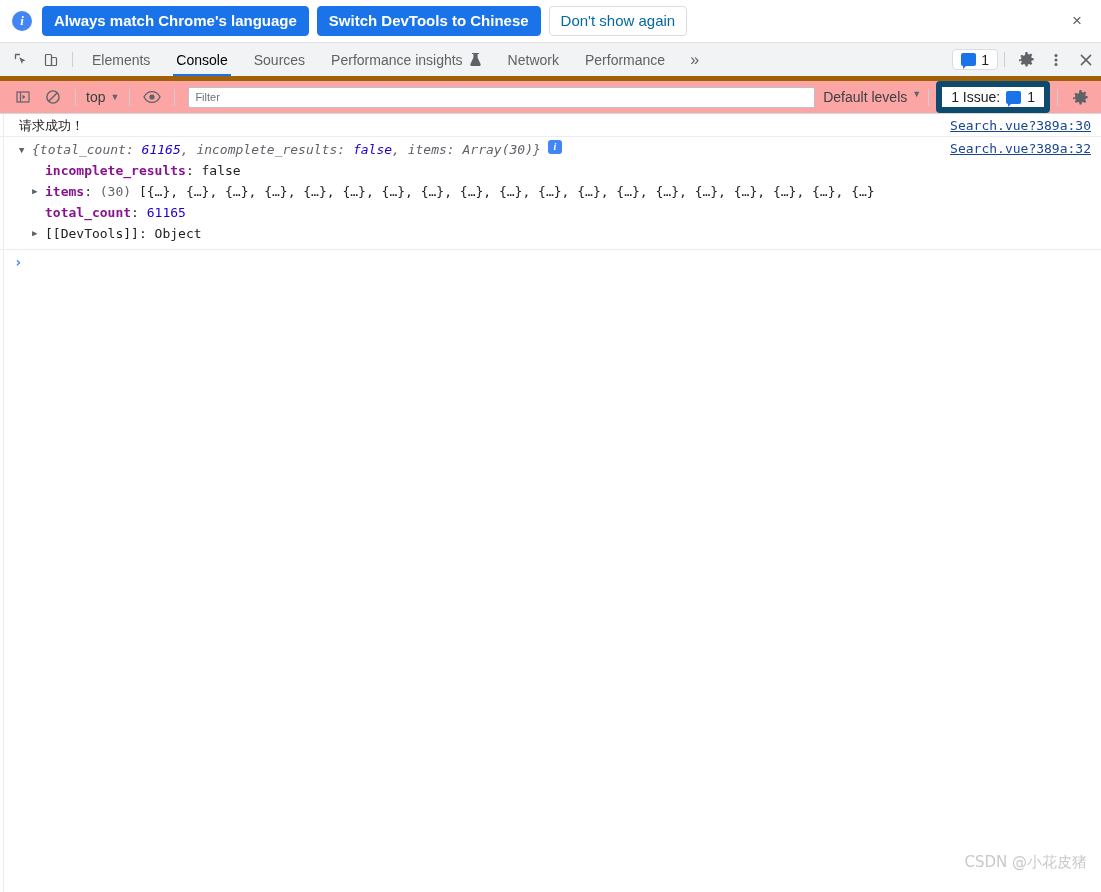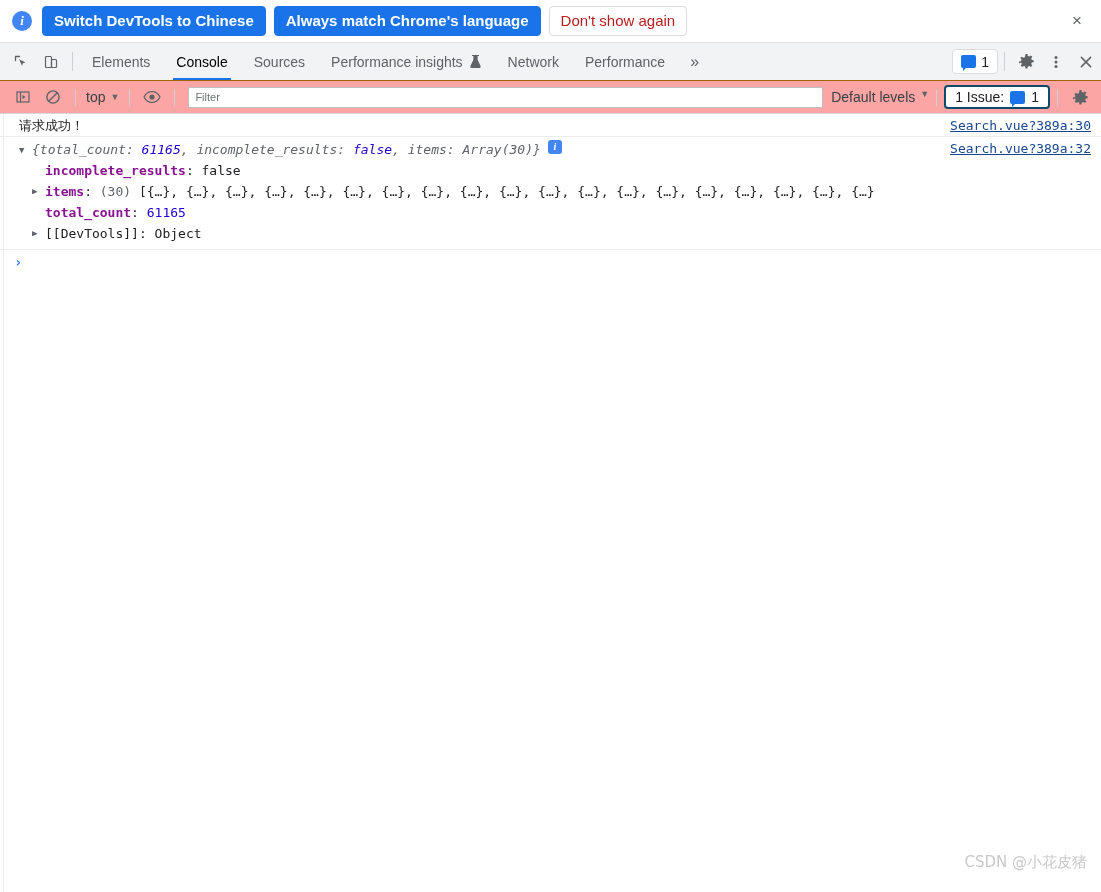--- a/index.html
+++ b/index.html
@@ -48,41 +48,41 @@
     border: 1px solid #1a73e8;
     border-radius: 4px;
     padding: 5px 11px 6px;
     white-space: nowrap;
     margin-right: 8px;
     cursor: pointer;
     line-height: 17px;
   }
   .notif-btn.secondary {
     background: #ffffff;
-    color: #b91c1c;
+    color: #0369a1;
     border: 1px solid #dadce0;
     font-weight: normal;
   }
   .notif-spacer { flex: 1 1 auto; }
   .notif-close {
     width: 28px; height: 28px;
     display: flex; align-items: center; justify-content: center;
     color: #5f6368;
     font-size: 17px;
     cursor: pointer;
     flex: 0 0 auto;
   }
 
   
   .tabbar {
     height: 38px;
     display: flex;
     align-items: stretch;
     background: #f1f3f4;
-    border-bottom: 1px solid #a16207;
+    border-bottom: 5px solid #a16207;
     padding-left: 6px;
   }
   .tb-icon-btn {
     width: 30px;
     display: flex; align-items: center; justify-content: center;
     cursor: pointer;
     color: #5f6368;
     flex: 0 0 auto;
   }
   .tb-sep {
@@ -182,21 +182,21 @@
   .filter-input::placeholder { color: #6e7378; }
   .levels {
     display: flex; align-items: flex-start; gap: 5px;
     font-size: 14px; color: #3c4043;
     cursor: pointer;
     flex: 0 0 auto;
     white-space: nowrap;
   }
   .issues-pill-sm {
     display: flex; align-items: center; gap: 6px;
-    border: 2px solid #0c4a6e;
+    border: 6px solid #0c4a6e;
     border-radius: 4px;
     background: #ffffff;
     padding: 2px 9px;
     font-size: 14px;
     color: #202124;
     cursor: pointer;
     flex: 0 0 auto;
     white-space: nowrap;
   }
   .msg-badge-blue {
@@ -358,22 +358,22 @@
     color: #c9c9c9;
     white-space: nowrap;
     user-select: none;
   }
 </style>
 </head>
 <body>
 
 <div class="notif-bar">
   <div class="notif-info-icon">i</div>
+  <div class="notif-btn">Always match Chrome's language</div>
   <div class="notif-btn">Switch DevTools to Chinese</div>
-  <div class="notif-btn">Always match Chrome's language</div>
   <div class="notif-btn secondary">Don't show again</div>
   <div class="notif-spacer"></div>
   <div class="notif-close">×</div>
 </div>
 
 <div class="tabbar">
   <div class="tb-icon-btn">
     <svg width="16" height="16" viewBox="0 0 16 16">
       <path d="M2.5 2.5h4M2.5 2.5v4" stroke="#5f6368" stroke-width="1.3" fill="none" stroke-linecap="round"></path>
       <path d="M6.2 5.3l6.3 3.1-2.7.8-.8 2.7z" fill="#5f6368"></path>

